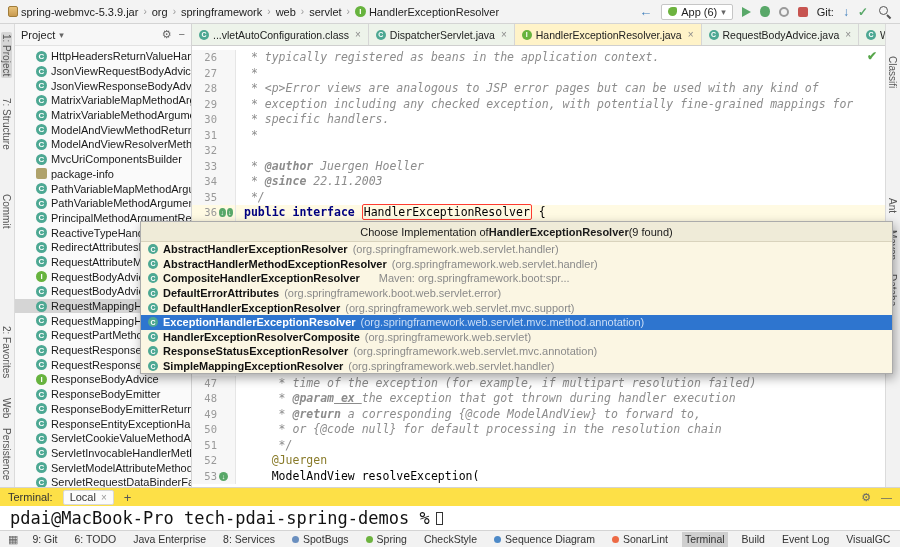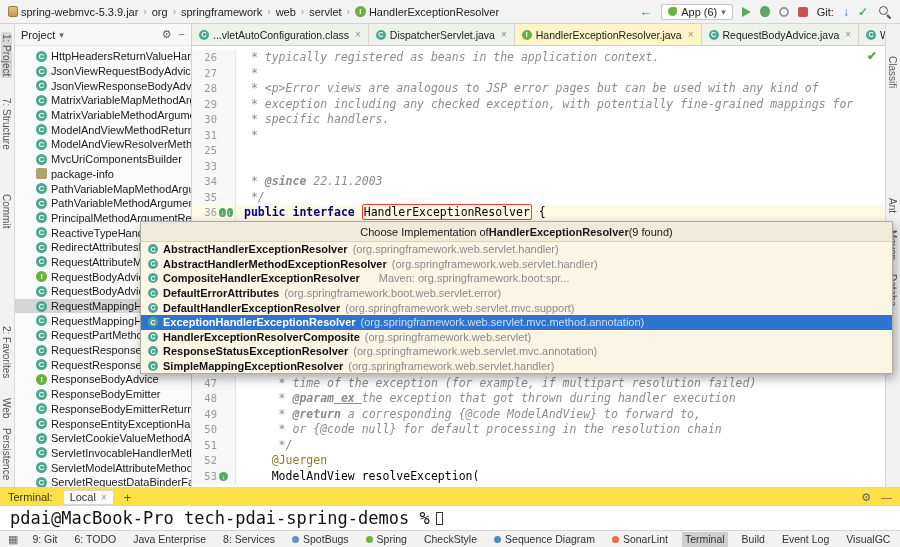--- a/index.html
+++ b/index.html
@@ -324,22 +324,22 @@
             <span>WebMvcEndpointChildConte...</span>
           </div>
         </div>
       <div class="code" id="code">
           <div class="cl"><span class="gut"><span class="ln">26</span><span class="gm-wrap"></span></span><span class="ct"><span class="cmt"> * typically registered as beans in the application context.</span></span></div>
           <div class="cl"><span class="gut"><span class="ln">27</span><span class="gm-wrap"></span></span><span class="ct"><span class="cmt"> *</span></span></div>
           <div class="cl"><span class="gut"><span class="ln">28</span><span class="gm-wrap"></span></span><span class="ct"><span class="cmt"> * &lt;p&gt;Error views are analogous to JSP error pages but can be used with any kind of</span></span></div>
           <div class="cl"><span class="gut"><span class="ln">29</span><span class="gm-wrap"></span></span><span class="ct"><span class="cmt"> * exception including any checked exception, with potentially fine-grained mappings for</span></span></div>
           <div class="cl"><span class="gut"><span class="ln">30</span><span class="gm-wrap"></span></span><span class="ct"><span class="cmt"> * specific handlers.</span></span></div>
           <div class="cl"><span class="gut"><span class="ln">31</span><span class="gm-wrap"></span></span><span class="ct"><span class="cmt"> *</span></span></div>
-          <div class="cl"><span class="gut"><span class="ln">25</span><span class="gm-wrap"></span></span><span class="ct"></span></div>
-          <div class="cl"><span class="gut"><span class="ln">33</span><span class="gm-wrap"></span></span></div>
+          <div class="cl"><span class="gut"><span class="ln">32</span><span class="gm-wrap"></span></span><span class="ct"></span></div>
+          <div class="cl"><span class="gut"><span class="ln">33</span><span class="gm-wrap"></span></span><span class="ct"><span class="cmt"> * </span><span class="tag">@author</span><span class="cmt"> Juergen Hoeller</span></span></div>
           <div class="cl"><span class="gut"><span class="ln">34</span><span class="gm-wrap"></span></span><span class="ct"><span class="cmt"> * </span><span class="tag">@since</span><span class="cmt"> 22.11.2003</span></span></div>
           <div class="cl"><span class="gut"><span class="ln">35</span><span class="gm-wrap"></span></span><span class="ct"><span class="cmt"> */</span></span></div>
           <div class="cl cur"><span class="gut"><span class="ln">36</span><span class="gm-wrap"><span class="gm">↓</span><span class="gm">↓</span></span></span><span class="ct"><span class="kw">public interface </span><span class="ref">HandlerExceptionResolver</span><span class="pln"> {</span></span></div>
           <div class="spacer"></div>
           <div class="cl"><span class="gut"><span class="ln">47</span><span class="gm-wrap"></span></span><span class="ct"><span class="cmt">     * time of the exception (for example, if multipart resolution failed)</span></span></div>
           <div class="cl"><span class="gut"><span class="ln">48</span><span class="gm-wrap"></span></span><span class="ct"><span class="cmt">     * </span><span class="tag">@param</span><span class="tagv"> ex </span><span class="cmt">the exception that got thrown during handler execution</span></span></div>
           <div class="cl"><span class="gut"><span class="ln">49</span><span class="gm-wrap"></span></span><span class="ct"><span class="cmt">     * </span><span class="tag">@return</span><span class="cmt"> a corresponding {@code ModelAndView} to forward to,</span></span></div>
           <div class="cl"><span class="gut"><span class="ln">50</span><span class="gm-wrap"></span></span><span class="ct"><span class="cmt">     * or {@code null} for default processing in the resolution chain</span></span></div>
           <div class="cl"><span class="gut"><span class="ln">51</span><span class="gm-wrap"></span></span><span class="ct"><span class="cmt">     */</span></span></div>
           <div class="cl"><span class="gut"><span class="ln">52</span><span class="gm-wrap"></span></span><span class="ct"><span class="pln">    </span><span class="ann">@Juergen</span></span></div>

